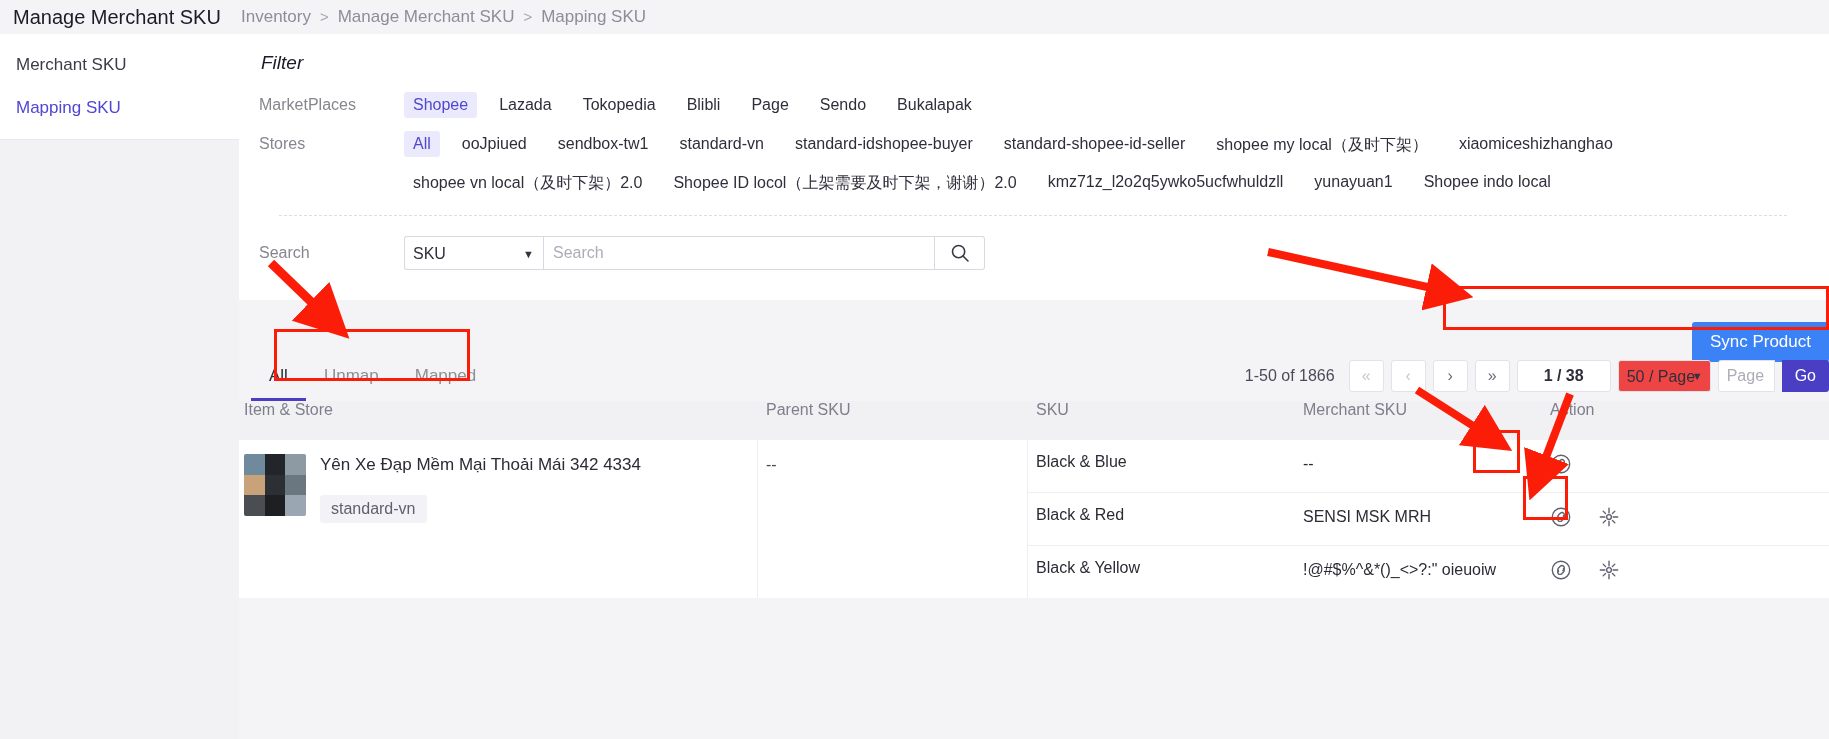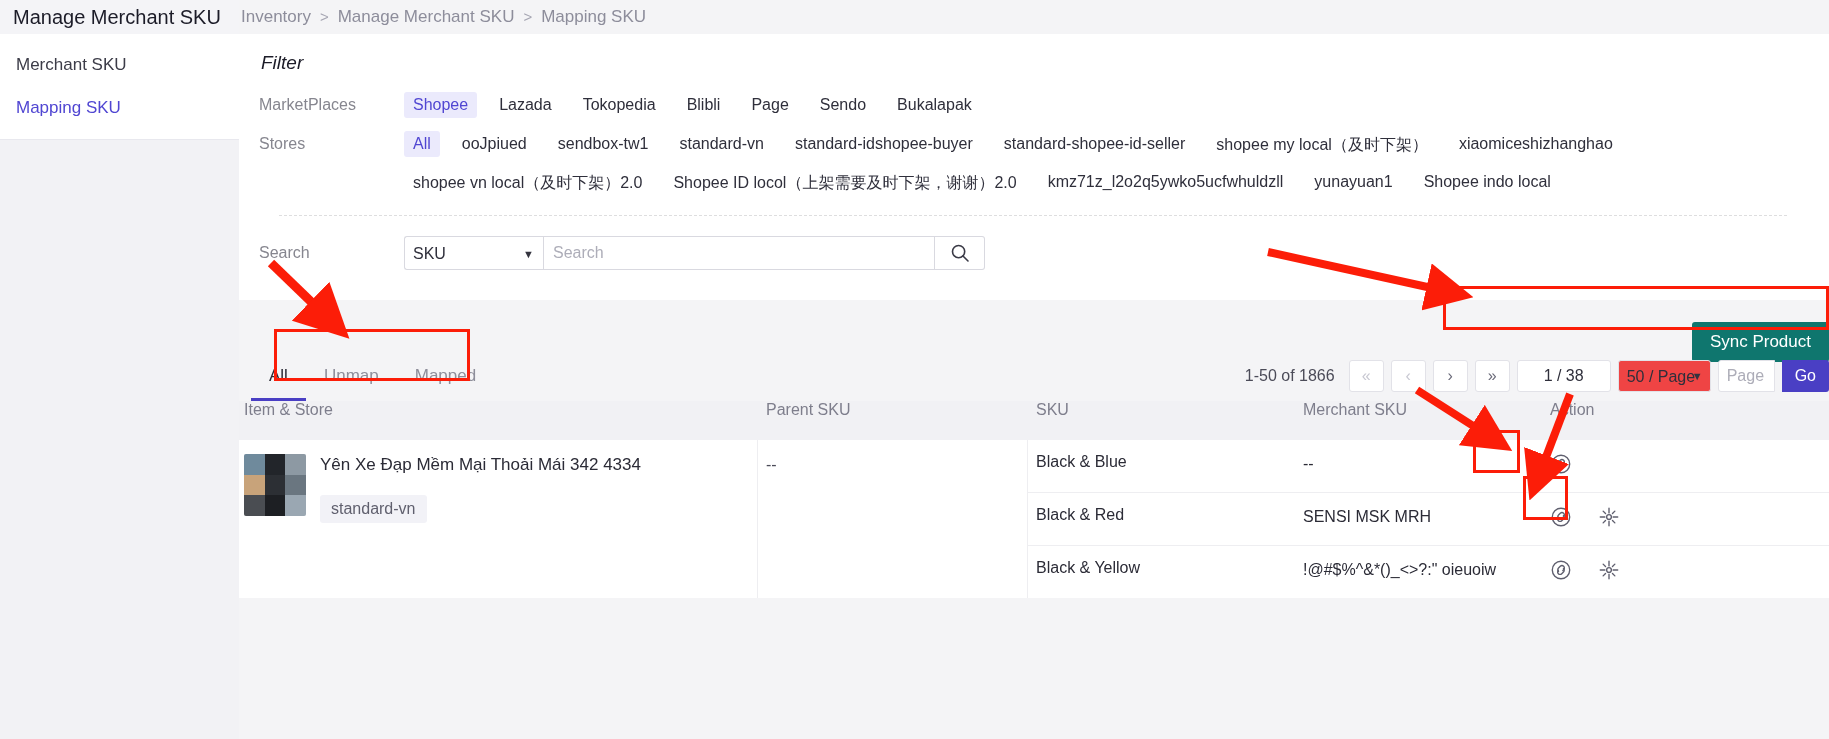--- a/index.html
+++ b/index.html
@@ -97,21 +97,21 @@
     border: 1px solid #d9d9e0; border-left: none;
     border-radius: 0 3px 3px 0;
     background: #fff; cursor: pointer;
     display: flex; align-items: center; justify-content: center;
   }
 
   
   .toolbar-zone { position: relative; height: 101px; }
   .sync-btn {
     position: absolute; right: 0; top: 22px;
-    background: #0f766e; color: #fff;
+    background: #3b82f6; color: #fff;
     font-size: 17px; border: none;
     padding: 10px 18px; border-radius: 3px;
     cursor: pointer;
     font-family: "Liberation Sans", sans-serif;
   }
 
   .tabs-pager { display: flex; align-items: flex-end; padding: 0 0 0 0; }
   .tabs { display: flex; align-items: center; gap: 0; padding-left: 12px; }
   .tab {
     font-size: 17px; color: #8e8e9a;
@@ -127,21 +127,21 @@
     border: 1px solid #e2e2e8; background: #fff;
     border-radius: 3px; cursor: pointer;
     display: flex; align-items: center; justify-content: center;
     font-size: 16px; color: #6b6b7a;
   }
   .pg-btn.dim { color: #c8c8d2; }
   .pg-page {
     min-width: 63px; height: 32px;
     border: 1px solid #e2e2e8; background: #fff;
     border-radius: 3px; display: flex; align-items: center; justify-content: center;
-    font-size: 16px; color: #2f2f3b; padding: 0 26px;
+    font-size: 16px; color: #2f2f3b; padding: 0 26px; font-weight: bold;
   }
   .pg-size-wrap { position: relative; }
   .pg-size {
     width: 93px; height: 32px;
     border: 1px solid #e2e2e8; background: #ef4444;
     border-radius: 3px; font-size: 16px; color: #2f2f3b;
     padding: 0 8px; cursor: pointer;
     appearance: none; -webkit-appearance: none;
     font-family: "Liberation Sans", sans-serif;
   }

